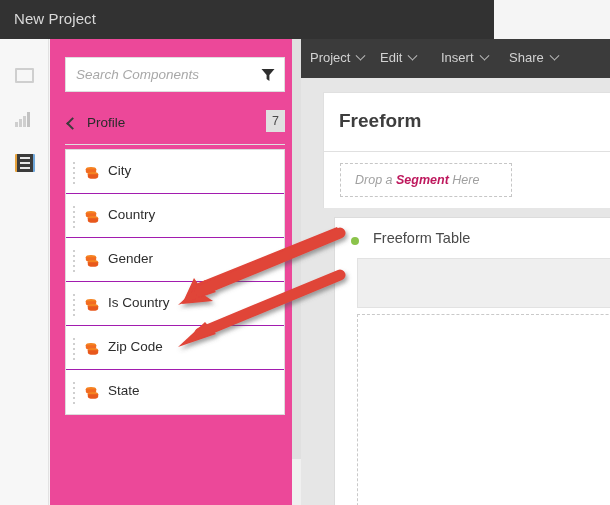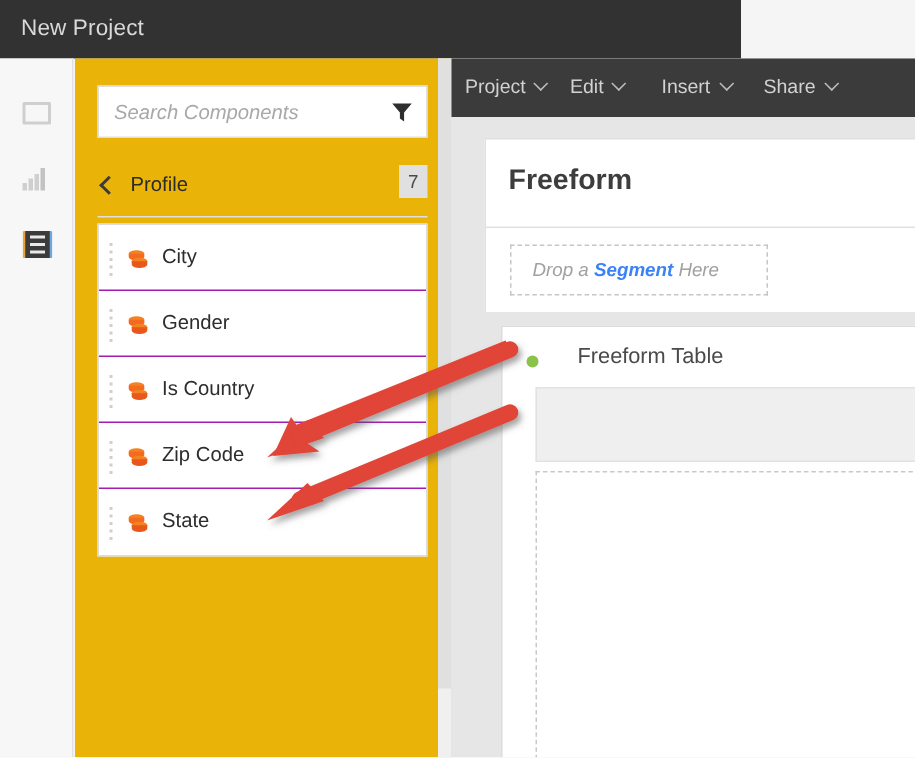--- a/index.html
+++ b/index.html
@@ -50,21 +50,21 @@
     position: relative; border-radius: 1px;
   }
   .icn-table span { position:absolute; left:3px; right:3px; height:2px; background:#e9e9e9; display:block;}
   .icn-table span:nth-child(1){ top:3px; }
   .icn-table span:nth-child(2){ top:8px; }
   .icn-table span:nth-child(3){ top:13px; }
 
   
   .components {
     position: absolute; left: 50px; top: 39px; width: 251px; height: 466px;
-    background: #eab308;
+    background: #ec4899;
   }
   .search-wrap {
     position: absolute; left: 15px; top: 18px; width: 220px; height: 35px;
     background: #ffffff; border: 1px solid #dedede;
   }
   .search-input {
     position: absolute; left: 0; top: 0; width: 190px; height: 33px;
     border: 0; outline: none; background: transparent;
     padding: 0 10px; font-size: 13.5px; font-style: italic;
     color: #3b3b3b; font-family: "Liberation Sans", sans-serif;
@@ -165,32 +165,32 @@
     background: #ffffff; border-left: 1px solid #e0e0e0; border-right: 1px solid #e0e0e0;
   }
   .seg-drop {
     position: absolute; left: 16px; top: 11px; width: 172px; height: 34px;
     border: 1px dashed #c6c6c6; background: #ffffff;
   }
   .seg-drop span {
     position: absolute; left: 14px; top: 9px; font-size: 12.5px;
     font-style: italic; color: #a0a0a0;
   }
-  .seg-drop span b { color: #3b82f6; }
+  .seg-drop span b { color: #be185d; }
 
   .panel-card {
     position: absolute; left: 33px; top: 139px; width: 330px; height: 300px;
     background: #ffffff; border: 1px solid #dcdcdc;
   }
   .green-dot {
     position: absolute; left: 16px; top: 19px; width: 8px; height: 8px;
     border-radius: 50%; background: #8bc34a;
   }
   .panel-title {
-    position: absolute; left: 50px; top: 12px; font-size: 14.5px; color: #4a4a4a;
+    position: absolute; left: 38px; top: 12px; font-size: 14.5px; color: #4a4a4a;
   }
   .table-header-band {
     position: absolute; left: 22px; top: 40px; right: -40px; height: 50px;
     background: #efefef; border: 1px solid #e2e2e2;
   }
   .table-drop {
     position: absolute; left: 22px; top: 96px; right: -40px; bottom: -30px;
     border: 1px dashed #c9c9c9; background: #ffffff;
   }
 
@@ -254,20 +254,36 @@
           </div>
         <svg class="dim-icon" viewBox="0 0 16 16">
           <ellipse cx="7" cy="5.2" rx="5.2" ry="2.3" fill="#f58220"></ellipse>
           <path d="M1.8 5.2 v2.2 a5.2 2.3 0 0 0 10.4 0 v-2.2z" fill="#f26b21"></path>
           <ellipse cx="9" cy="10.2" rx="5.2" ry="2.3" fill="#f58220"></ellipse>
           <path d="M3.8 10.2 v2.2 a5.2 2.3 0 0 0 10.4 0 v-2.2z" fill="#e8581c"></path>
         </svg>
         <div class="comp-label">City</div>
       </div>
 
+      <div class="comp-row">
+        <div class="drag-dots">
+            <i></i>
+            <i></i>
+            <i></i>
+            <i></i>
+            <i></i>
+          </div>
+        <svg class="dim-icon" viewBox="0 0 16 16">
+          <ellipse cx="7" cy="5.2" rx="5.2" ry="2.3" fill="#f58220"></ellipse>
+          <path d="M1.8 5.2 v2.2 a5.2 2.3 0 0 0 10.4 0 v-2.2z" fill="#f26b21"></path>
+          <ellipse cx="9" cy="10.2" rx="5.2" ry="2.3" fill="#f58220"></ellipse>
+          <path d="M3.8 10.2 v2.2 a5.2 2.3 0 0 0 10.4 0 v-2.2z" fill="#e8581c"></path>
+        </svg>
+        <div class="comp-label">Country</div>
+      </div>
 
       <div class="comp-row">
         <div class="drag-dots">
             <i></i>
             <i></i>
             <i></i>
             <i></i>
             <i></i>
           </div>
         <svg class="dim-icon" viewBox="0 0 16 16">

